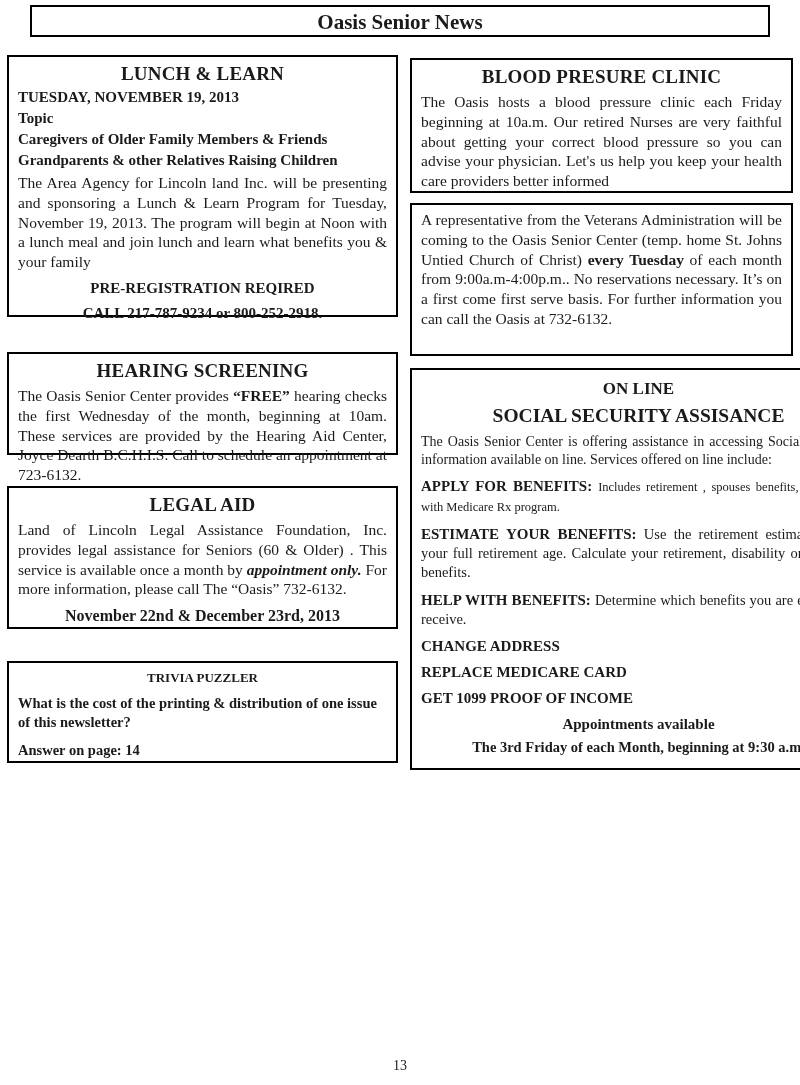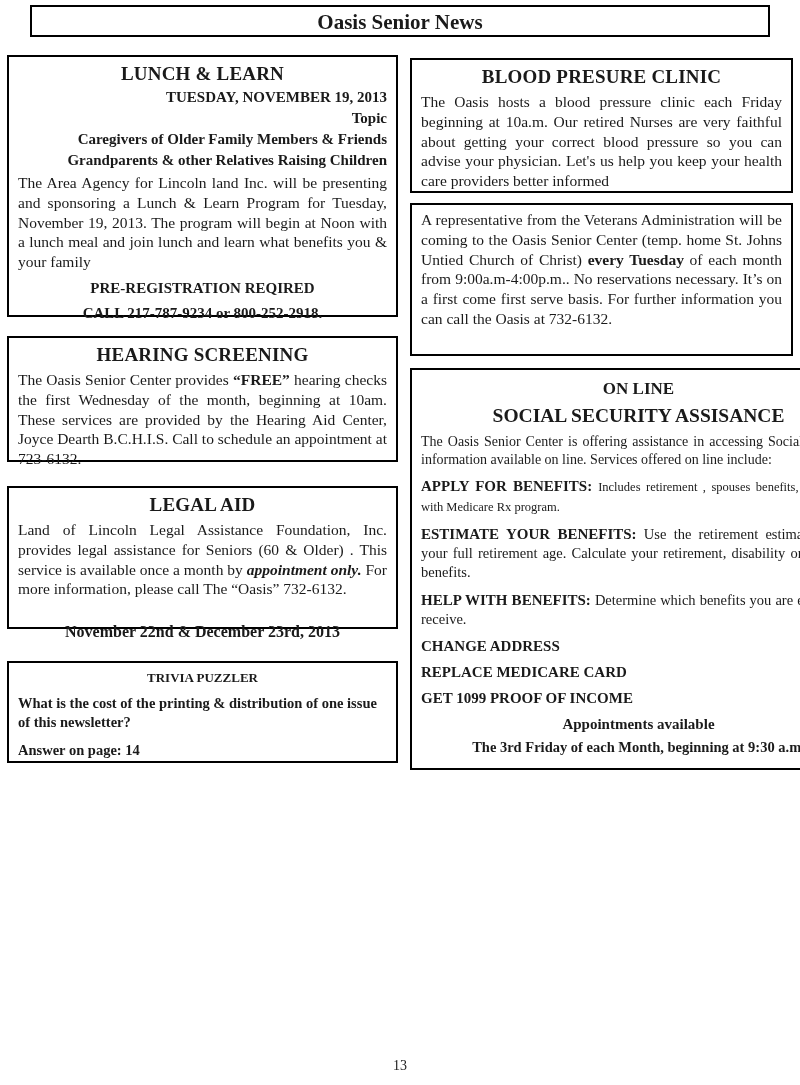--- a/index.html
+++ b/index.html
@@ -32,40 +32,40 @@
   }
   .box-title {
     font-weight: bold;
     text-align: center;
     font-size: 19px;
     letter-spacing: 0.2px;
     margin: 1px 0 4px 0;
   }
   .sub-head {
     font-weight: bold;
-    text-align: right;
+    text-align: left;
     font-size: 15px;
     margin: 4px 0;
   }
   .body-text {
     font-size: 15.5px;
     line-height: 1.28;
     text-align: justify;
   }
   .center-bold {
     font-weight: bold;
     text-align: center;
     font-size: 15px;
     margin-top: 8px;
   }
   .dates-line {
     font-weight: bold;
     text-align: center;
     font-size: 16px;
-    margin-top: 24px;
+    margin-top: 8px;
   }
   .trivia-title {
     font-weight: bold;
     text-align: center;
     font-size: 13px;
     margin: 2px 0 8px 0;
   }
   .trivia-q {
     font-weight: bold;
     font-size: 14.5px;
@@ -108,21 +108,21 @@
     <div class="box-title">LUNCH &amp; LEARN</div>
     <div class="sub-head">TUESDAY, NOVEMBER 19, 2013</div>
     <div class="sub-head">Topic</div>
     <div class="sub-head">Caregivers of Older Family Members &amp; Friends</div>
     <div class="sub-head">Grandparents &amp; other Relatives Raising Children</div>
     <div class="body-text">The Area Agency for Lincoln land Inc. will be presenting and sponsoring a Lunch &amp; Learn Program for Tuesday, November 19, 2013.  The program will begin at Noon with a lunch meal and join lunch and learn what benefits you &amp; your family</div>
     <div class="center-bold">PRE-REGISTRATION REQIRED</div>
     <div class="center-bold">CALL 217-787-9234 or 800-252-2918.</div>
   </div>
 
-  <div class="box" style="left:7px; top:336px; width:391px; height:126px;">
+  <div class="box" style="left:7px; top:352px; width:391px; height:103px;">
     <div class="box-title">HEARING SCREENING</div>
     <div class="body-text">
       <span>The Oasis Senior Center provides </span><span class="bold">“FREE”</span><span> hearing checks the first Wednesday of the month, beginning at 10am. These services are provided by the Hearing Aid Center, Joyce Dearth B.C.H.I.S.  Call to  schedule an appointment at 723-6132.</span>
     </div>
   </div>
 
   <div class="box" style="left:7px; top:486px; width:391px; height:143px;">
     <div class="box-title">LEGAL AID</div>
     <div class="body-text">
       <span>Land of Lincoln Legal Assistance Foundation, Inc. provides legal assistance for Seniors (60 &amp; Older) . This service is available once a month by </span><span class="bold-italic">appointment only.</span><span> For more information, please call The “Oasis” 732-6132.</span>

